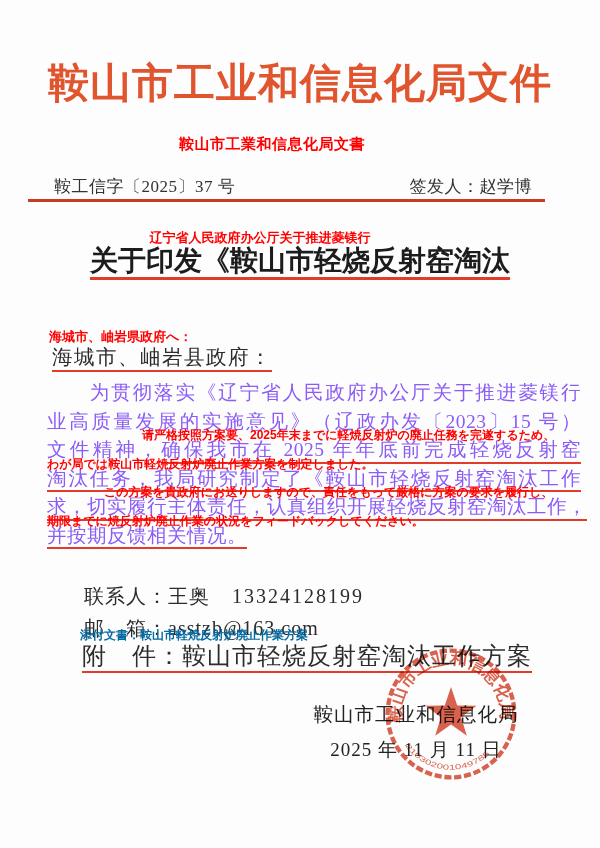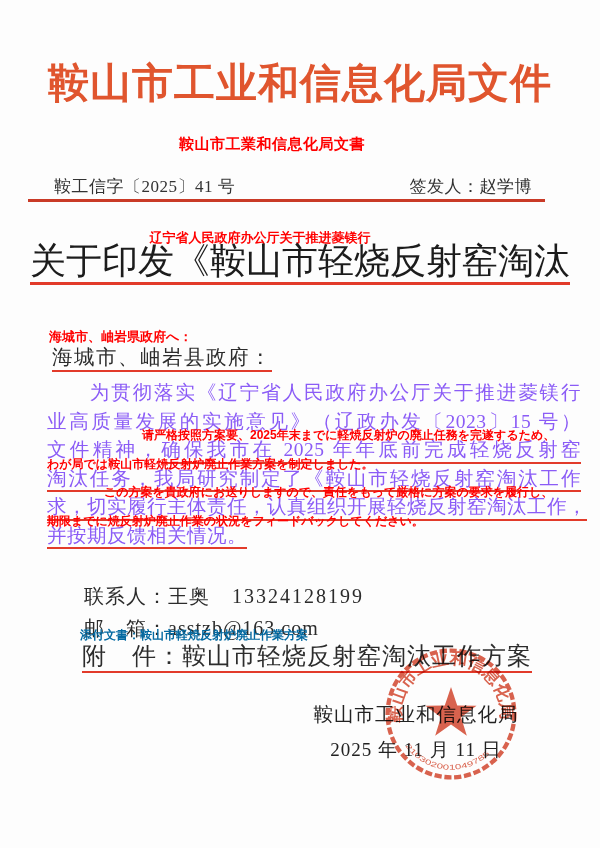--- a/index.html
+++ b/index.html
@@ -27,21 +27,21 @@
   }
   .red-rule{position:absolute;top:199px;left:28px;width:517px;height:3px;background:#c93a27;}
   
   .title-jp{
     position:absolute;top:229px;left:0;width:520px;text-align:center;
     font-family:"Liberation Sans","DejaVu Sans",sans-serif;
     font-size:13px;font-weight:bold;color:#ff0000;white-space:nowrap;
   }
   .doc-title{
     position:absolute;top:244px;left:0;width:100%;text-align:center;
-    font-size:36px;font-weight:normal;color:#1c1c1c;line-height:34px;white-space:nowrap;
+    font-size:28px;font-weight:bold;color:#1c1c1c;line-height:34px;white-space:nowrap;
   }
   .tu{border-bottom:3px solid #e23b2a;padding-bottom:1px;}
   
   .recipient-jp{
     position:absolute;top:328px;left:49px;
     font-family:"Liberation Sans","DejaVu Sans",sans-serif;
     font-size:13px;font-weight:bold;color:#ff0000;white-space:nowrap;
   }
   .recipient{position:absolute;top:343px;left:52px;font-size:20.5px;letter-spacing:1.5px;white-space:nowrap;}
   .u{border-bottom:2.5px solid #e23b2a;padding-bottom:1.5px;}
@@ -85,21 +85,21 @@
 </style>
 </head>
 <body>
 
 <div class="page">
 
   <div class="letterhead">鞍山市工业和信息化局文件</div>
   <div class="letterhead-jp">鞍山市工業和信息化局文書</div>
 
   <div class="refline">
-    <span>鞍工信字〔2025〕41 号</span>
+    <span>鞍工信字〔2025〕37 号</span>
     <span>签发人：赵学博</span>
   </div>
   <div class="red-rule"></div>
 
   <div class="title-jp">辽宁省人民政府办公厅关于推进菱镁行</div>
   <div class="doc-title">
     <div>
       <span class="tu">关于印发《鞍山市轻烧反射窑淘汰</span>
     </div>
   </div>

